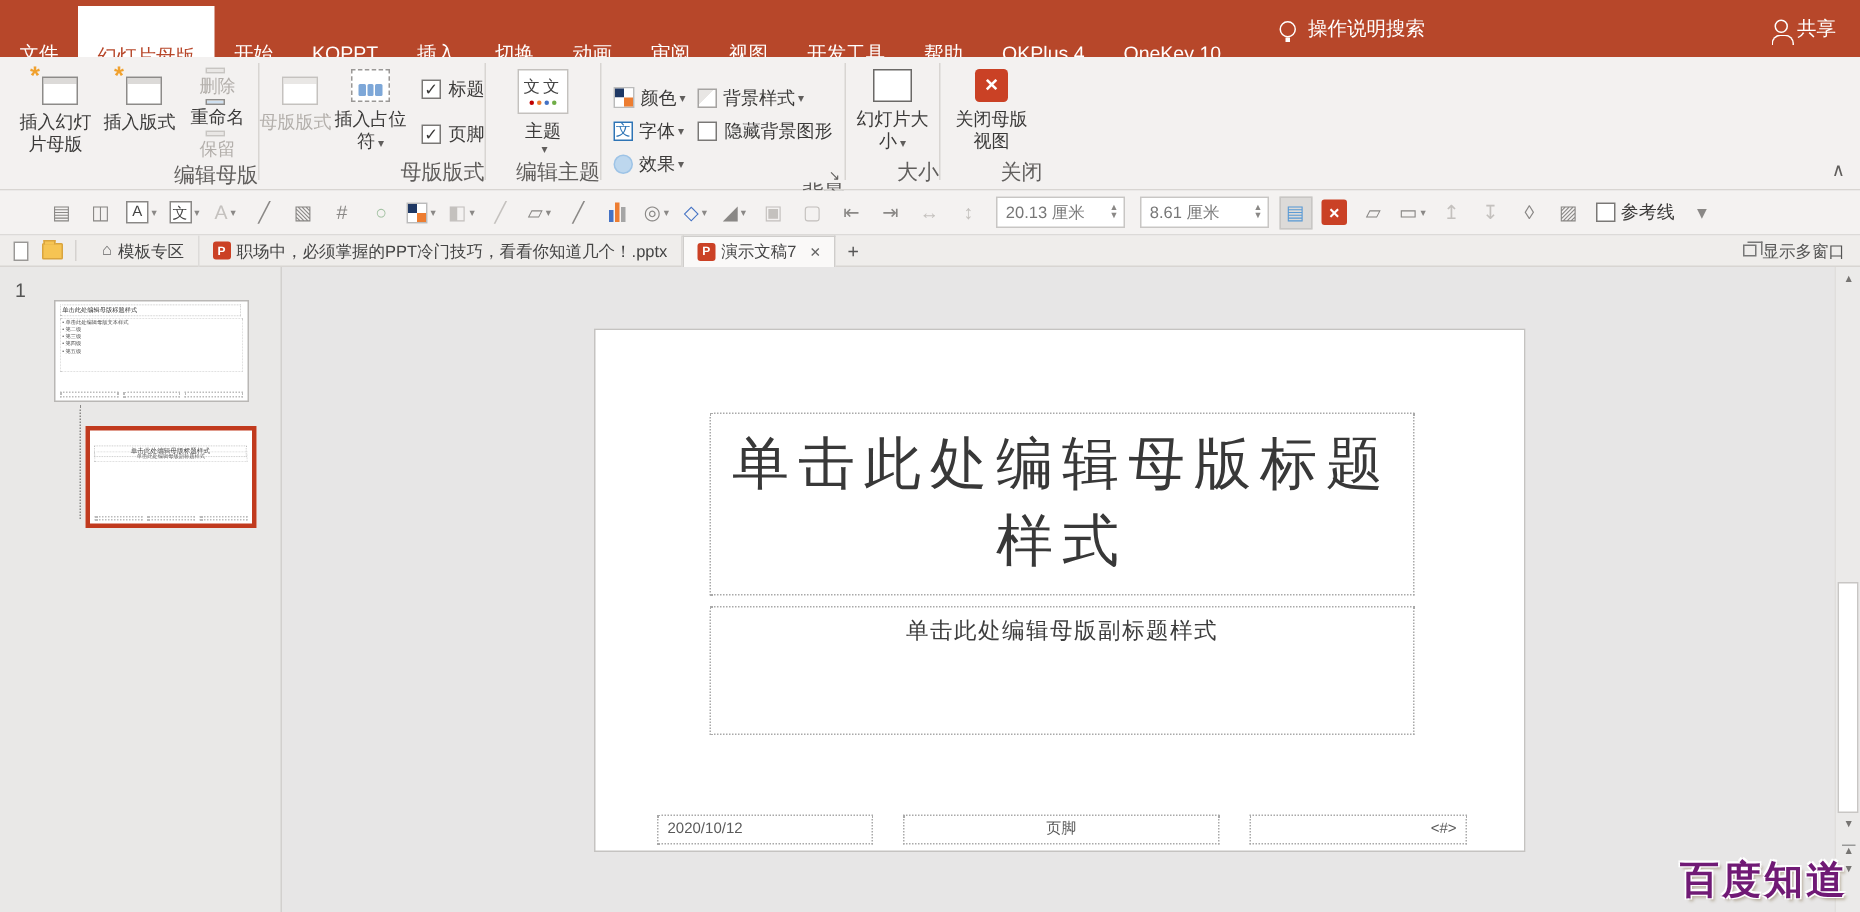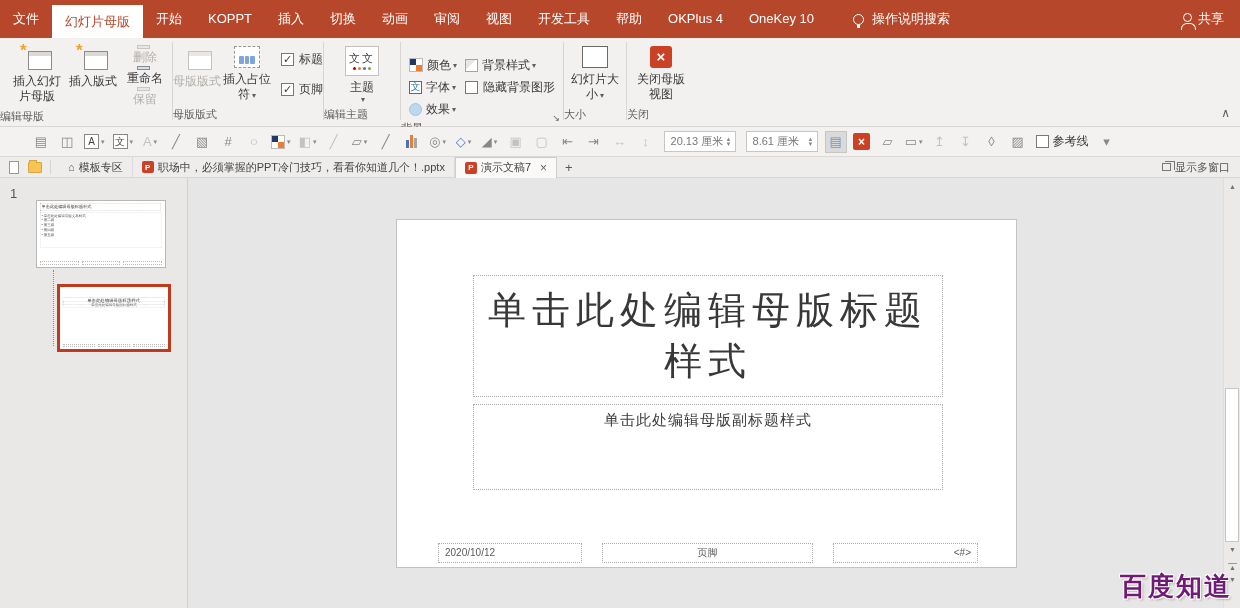--- a/index.html
+++ b/index.html
@@ -2,34 +2,34 @@
 <html><head>
 <meta charset="utf-8">
 <style>
   * { margin:0; padding:0; box-sizing:border-box; }
   html,body { width:1240px; height:608px; overflow:hidden; }
   body { font-family:"Liberation Sans","DejaVu Sans",sans-serif; background:#E7E6E6; position:relative; font-size:12px; color:#3b3a39; }
 
   
   #menubar { position:absolute; left:0; top:0; width:1240px; height:38px; background:#B7472A; display:flex; align-items:flex-end; color:#fff; }
   #menu-tabs { display:flex; align-items:flex-end; height:38px; }
-  .menu-tab { padding:0 13px; height:38px; line-height:38px; font-size:13px; cursor:default; white-space:nowrap; }
+  .menu-tab { padding:17px 13px; height:38px; line-height:38px; font-size:13px; cursor:default; white-space:nowrap; }
   .menu-tab.active { background:#fff; color:#B7472A; height:33px; line-height:33px; }
   .mb-search { display:flex; align-items:center; height:38px; margin-left:26px; font-size:13px; }
   .bulb { width:11px; height:11px; border:1.5px solid #fff; border-radius:50%; position:relative; margin-right:8px; }
   .bulb:after { content:""; position:absolute; left:2.5px; top:10px; width:3px; height:3px; background:#fff; }
   .mb-right { margin-left:auto; display:flex; align-items:center; height:38px; padding-right:16px; font-size:13px; }
   .person { width:9px; height:9px; border:1.5px solid #fff; border-radius:50%; margin-right:6px; position:relative; top:-2px; }
   .person:after { content:""; position:absolute; left:-3.5px; top:9px; width:13px; height:6px; border:1.5px solid #fff; border-bottom:none; border-radius:6px 6px 0 0; }
 
   
   #ribbon { position:absolute; left:0; top:38px; width:1240px; height:89px; background:#F3F1F0; border-bottom:1px solid #D8D5D2; display:flex; }
   .rgroup { position:relative; height:100%; display:flex; flex-direction:column; }
   .rbody { flex:1; display:flex; align-items:flex-start; padding-top:5px; justify-content:center; }
-  .rlabel { height:20px; text-align:left; font-size:11px; color:#605E5C; line-height:16px; }
+  .rlabel { height:20px; text-align:right; font-size:14px; color:#605E5C; line-height:16px; }
   .rsep { width:1px; height:78px; background:#D8D5D2; margin-top:4px; }
   .bigbtn { display:flex; flex-direction:column; align-items:center; width:56px; padding-top:3px; text-align:center; line-height:1.25; cursor:default; }
   .bigbtn .blabel { margin-top:4px; font-size:12px; color:#3b3a39; }
   .bigbtn.disabled .blabel { color:#B3AFAB; }
   .dd { font-size:8px; color:#605E5C; margin-left:2px; }
   .slide-ic { width:30px; height:24px; position:relative; }
   .slide-ic .pg { position:absolute; right:0; bottom:0; width:24px; height:19px; background:#fff; border:1px solid #8d8b89; box-shadow:inset 0 4px 0 #dcdad8; }
   .slide-ic .star { position:absolute; left:-2px; top:-6px; color:#F0A12E; font-style:normal; font-weight:bold; font-size:17px; }
   .slide-ic.gray .pg { border-color:#c5c2bf; box-shadow:inset 0 4px 0 #e9e7e5; }
   .smallcol { display:flex; flex-direction:column; margin-left:6px; margin-top:2px; }
@@ -65,21 +65,21 @@
   #toolbar { position:absolute; left:0; top:127px; width:1240px; height:30px; background:#F4F2F1; border-bottom:1px solid #DCDAD8; display:flex; align-items:center; padding-left:30px; }
   #toolbar-items { display:flex; align-items:center; gap:4px; }
   .tbi { display:inline-flex; align-items:center; justify-content:center; height:22px; min-width:22px; padding:0 2px; color:#8a8886; font-size:13px; cursor:default; }
   .tbi.boxed .g { border:1px solid #8a8886; font-size:10px; width:15px; height:15px; display:inline-flex; align-items:center; justify-content:center; background:#fff; color:#444; }
   .tbi.dis { color:#C4C1BE; }
   .tbi.dis .g { color:#C4C1BE; border-color:#d4d2d0; }
   .tbi.pressed { background:#DCDAD8; border:1px solid #c8c6c4; }
   .tbi .dd2 { font-size:7px; margin-left:2px; color:#8a8886; }
   .cbars { display:flex; align-items:flex-end; gap:1px; height:13px; }
   .cbars i { width:3px; } .cbars i:nth-child(1){height:8px;background:#4472C4;} .cbars i:nth-child(2){height:13px;background:#ED7D31;} .cbars i:nth-child(3){height:10px;background:#A5A5A5;}
-  .spin { display:inline-flex; align-items:center; width:72px; height:21px; background:#fff; border:1px solid #C8C6C4; margin:0 3px; padding:0 3px 0 6px; }
+  .spin { display:inline-flex; align-items:center; width:86px; height:21px; background:#fff; border:1px solid #C8C6C4; margin:0 3px; padding:0 3px 0 6px; }
   .spin .val { flex:1; font-size:11px; color:#777; white-space:nowrap; }
   .spin .arr { display:flex; flex-direction:column; line-height:5px; font-size:6px; color:#8a8886; }
   .tbcheck { display:inline-flex; align-items:center; font-size:12px; color:#3b3a39; margin:0 3px; white-space:nowrap; }
   .tbcheck .cbox { margin-right:4px; }
   .redx-s { width:17px; height:17px; background:#CA4125; border-radius:2px; color:#fff; font-weight:bold; font-size:12px; display:flex; align-items:center; justify-content:center; }
 
   
   #tabbar { position:absolute; left:0; top:157px; width:1240px; height:21px; background:#EFEDEB; border-bottom:1px solid #D8D5D2; display:flex; align-items:center; font-size:11px; color:#444; }
   .tbtn { margin-left:9px; display:inline-flex; cursor:default; }
   .pageic { width:10px; height:13px; background:#fff; border:1px solid #9a9896; }

